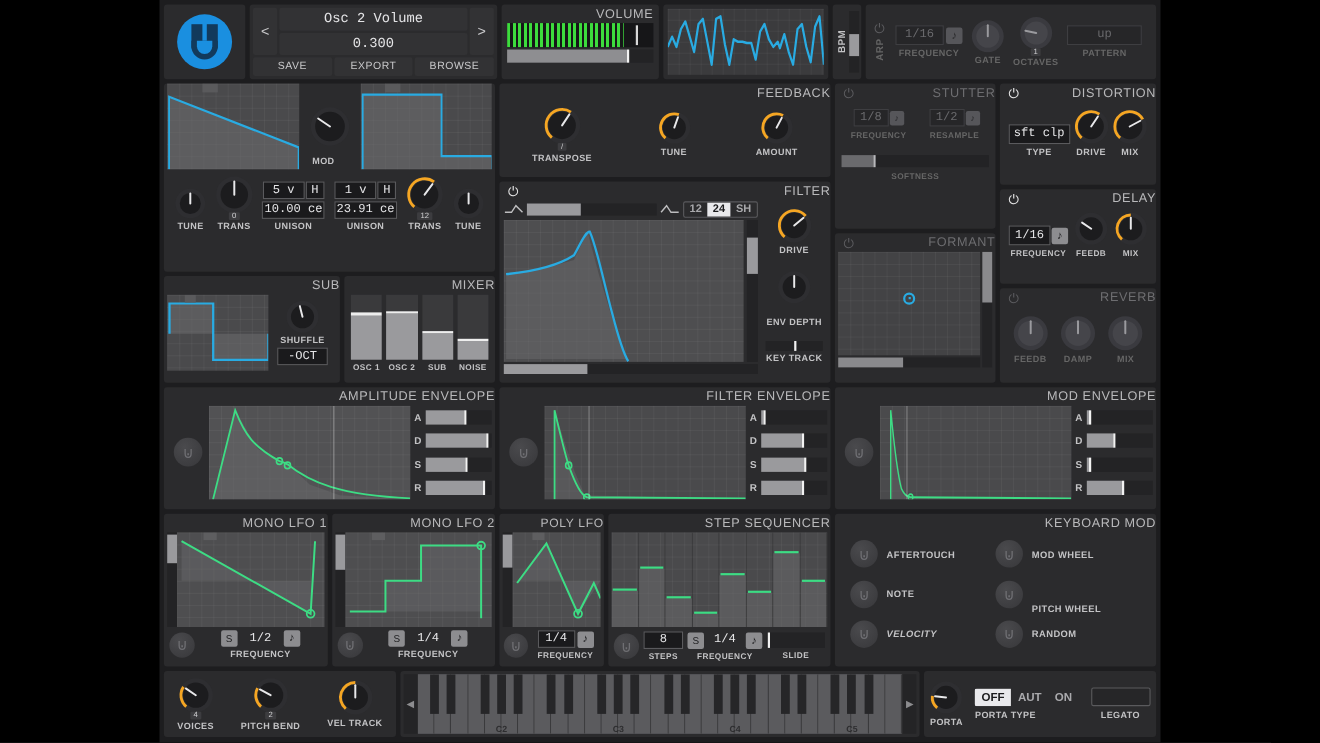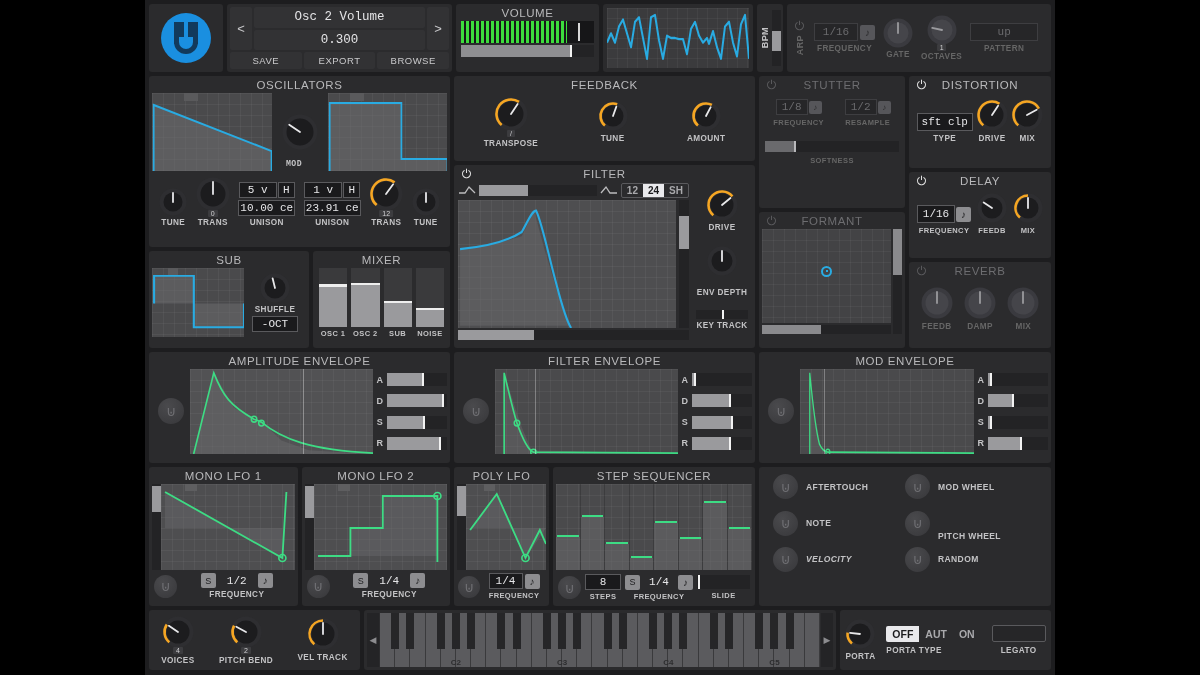--- a/index.html
+++ b/index.html
@@ -14,21 +14,21 @@
     width: 910px; height: 675px;
     background: #1d1d1f;
     padding: 4px;
   }
   .panel {
     background: #2b2b2d;
     border-radius: 3px;
     position: relative;
   }
   .ptitle {
-    text-align: center;
+    text-align: right;
     color: #b9b9bb;
     font-size: 11.5px;
     letter-spacing: .6px;
     padding: 3px 0 2px;
     font-weight: 400;
   }
   .ptitle.dim { color: #6d6d70; }
   .lbl {
     color: #c3c3c5; font-size: 8.2px; font-weight: bold;
     letter-spacing: .4px; text-align: center; text-transform: uppercase;
@@ -175,36 +175,35 @@
         <div class="lbl dim">PATTERN</div>
       </div>
     </div>
   </div>
 
   <div style="display:flex; gap:4px; margin-top:4px; height:530px;">
 
     <div style="width:301px;display:flex;flex-direction:column;gap:4px;">
 
       <div class="panel" style="height:172px;">
-        <div class="ptitle">OSCILLATORS</div>
         <div style="display:flex;height:78px;position:relative;padding:0 3px;">
           <div class="grid-bg" style="flex:1;position:relative;overflow:hidden;">
             <div style="position:absolute;left:32px;top:0;width:14px;height:8px;background:#5a5a5c;"></div>
             <svg width="100%" height="100%" viewBox="0 0 140 78" preserveAspectRatio="none">
               <polygon points="2,12 140,58 140,78 2,78" fill="#6e6e70" opacity=".55"></polygon>
               <polyline points="2,78 2,12 140,58 140,78" fill="none" stroke="#29abe2" stroke-width="2"></polyline>
             </svg>
           </div>
           <div style="width:56px;display:flex;align-items:center;justify-content:center;position:relative;">
             <div class="knob" style="width: 36px; height: 36px; position: relative;"><svg width="36" height="36" viewBox="0 0 36 36">
                   <circle cx="18" cy="18" r="17.5" fill="#2e2e31"></circle>
                   <circle cx="18" cy="18" r="13.5" fill="#1c1c1e"></circle>
                   <line x1="18" y1="18" x2="7.22" y2="10.73" stroke="#e8e8ea" stroke-width="1.8" stroke-linecap="round"></line>
                 </svg></div>
-            <div class="lbl" style="position:absolute;bottom:3px;left:0;right:11px;font-family:Liberation Mono, monospace;">MOD</div>
+            <div class="lbl" style="position:absolute;bottom:3px;left:0;right:11px;">MOD</div>
           </div>
           <div class="grid-bg" style="flex:1;position:relative;overflow:hidden;">
             <div style="position:absolute;left:22px;top:0;width:14px;height:8px;background:#5a5a5c;"></div>
             <svg width="100%" height="100%" viewBox="0 0 140 78" preserveAspectRatio="none">
               <polygon points="2,10 86,10 86,66 140,66 140,78 2,78" fill="#6e6e70" opacity=".55"></polygon>
               <polyline points="2,78 2,10 86,10 86,66 140,66 140,78" fill="none" stroke="#29abe2" stroke-width="2"></polyline>
             </svg>
           </div>
         </div>
         <div style="display:flex;align-items:flex-end;justify-content:space-around;padding:6px 6px 4px;">
@@ -848,20 +847,21 @@
                 <div style="flex:1;height:13px;background:#232325;position:relative;">
                   <div style="position:absolute;left:0;top:0;bottom:0;width:54%;background:#9a9a9d;"></div>
                   <div style="position:absolute;top:0;bottom:0;left:54%;width:2px;background:#f2f2f2;"></div>
                 </div>
               </div>
             </div>
         </div>
       </div>
 
       <div class="panel" style="height:140px;">
+        <div class="ptitle">KEYBOARD MOD</div>
         <div id="kbd-mod-grid" style="display:grid;grid-template-columns:1fr 1fr;align-content:space-around;height:112px;padding:4px 14px;">
             <div style="display:flex;align-items:center;gap:8px;padding:3px 0;">
               <div class="modbtn" style="width:25px;height:25px;">⊍</div>
               <div class="lbl" style="text-align:center;font-size:8.5px;">AFTERTOUCH</div>
             </div>
             <div style="display:flex;align-items:center;gap:8px;padding:3px 0;">
               <div class="modbtn" style="width:25px;height:25px;">⊍</div>
               <div class="lbl" style="text-align:left;font-size:8.5px;">MOD WHEEL</div>
             </div>
             <div style="display:flex;align-items:center;gap:8px;padding:3px 0;">

